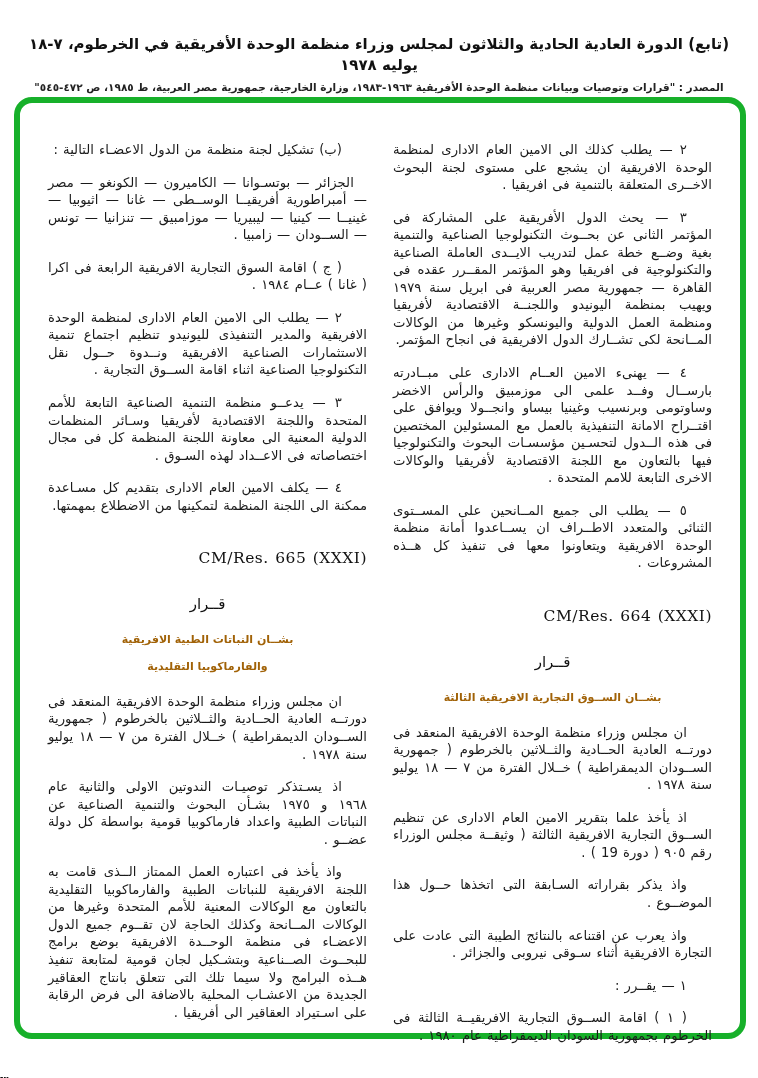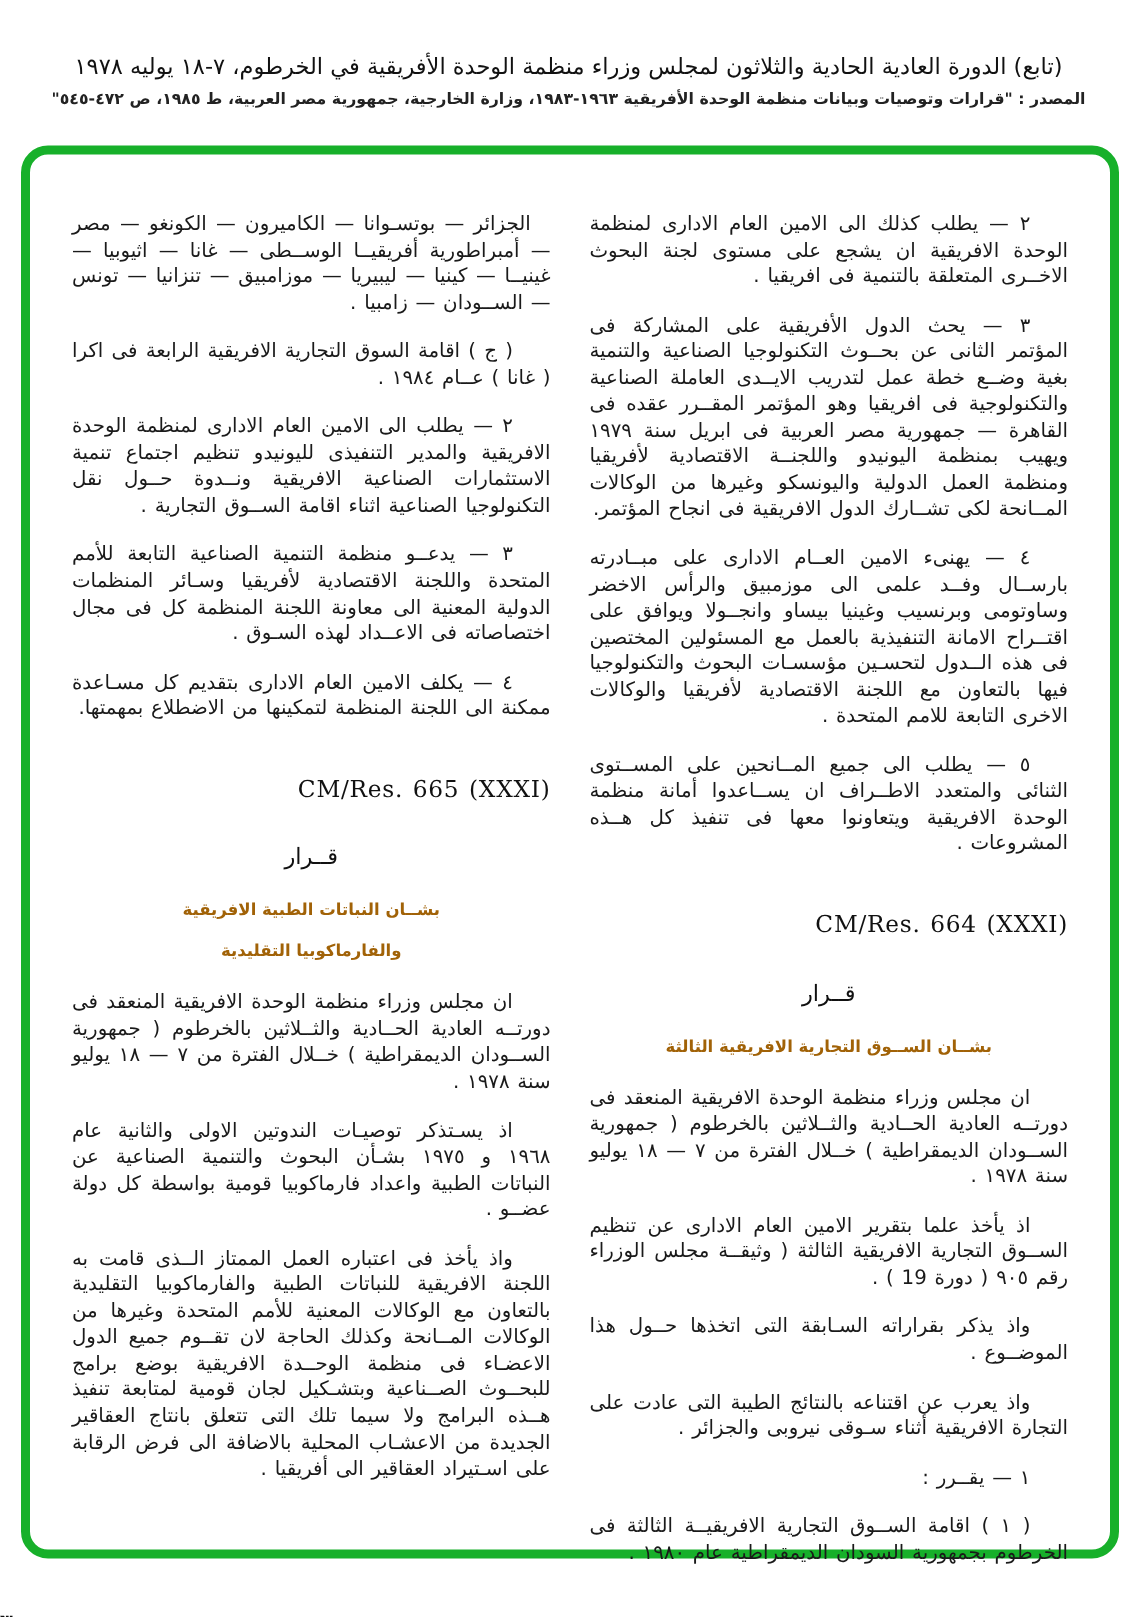--- a/index.html
+++ b/index.html
@@ -12,21 +12,21 @@
     overflow: hidden;
   }
   .doc-header {
     position: absolute;
     top: 34px; left: 22px; right: 22px;
     direction: rtl;
     text-align: center;
   }
   .doc-title {
     font-size: 15px;
-    font-weight: normal;
+    font-weight: bold;
     line-height: 1.4;
     color: #111;
   }
   .doc-source {
     margin-top: 5px;
     font-size: 10.5px;
     font-weight: bold;
     color: #222;
   }
   .green-box {
@@ -118,20 +118,21 @@
       <h3 class="subheading tight">بشــان الســوق التجارية الافريقية الثالثة</h3>
       <p class="para">ان مجلس وزراء منظمة الوحدة الافريقية المنعقد فى دورتــه العادية الحــادية والثــلاثين بالخرطوم ( جمهورية الســودان الديمقراطية ) خــلال الفترة من ٧ — ١٨ يوليو سنة ١٩٧٨ .</p>
       <p class="para">اذ يأخذ علما بتقرير الامين العام الادارى عن تنظيم الســوق التجارية الافريقية الثالثة ( وثيقــة مجلس الوزراء رقم ٩٠٥ ( دورة 19 ) .</p>
       <p class="para">واذ يذكر بقراراته السـابقة التى اتخذها حــول هذا الموضــوع .</p>
       <p class="para">واذ يعرب عن اقتناعه بالنتائج الطيبة التى عادت على التجارة الافريقية أثناء سـوقى نيروبى والجزائر .</p>
       <p class="para">١ — يقــرر :</p>
       <p class="para">( ١ ) اقامة الســوق التجارية الافريقيــة الثالثة فى الخرطوم بجمهورية السودان الديمقراطية عام ١٩٨٠ .</p>
     </section>
 
     <section class="col">
+      <p class="para">(ب) تشكيل لجنة منظمة من الدول الاعضـاء التالية :</p>
       <p class="para list-para">الجزائر — بوتسـوانا — الكاميرون — الكونغو — مصر — أمبراطورية أفريقيــا الوســطى — غانا — اثيوبيا — غينيــا — كينيا — ليبيريا — موزامبيق — تنزانيا — تونس — الســودان — زامبيا .</p>
       <p class="para">( ج ) اقامة السوق التجارية الافريقية الرابعة فى اكرا ( غانا ) عــام ١٩٨٤ .</p>
       <p class="para">٢ — يطلب الى الامين العام الادارى لمنظمة الوحدة الافريقية والمدير التنفيذى لليونيدو تنظيم اجتماع تنمية الاستثمارات الصناعية الافريقية ونــدوة حــول نقل التكنولوجيا الصناعية اثناء اقامة الســوق التجارية .</p>
       <p class="para">٣ — يدعــو منظمة التنمية الصناعية التابعة للأمم المتحدة واللجنة الاقتصادية لأفريقيا وسـائر المنظمات الدولية المعنية الى معاونة اللجنة المنظمة كل فى مجال اختصاصاته فى الاعــداد لهذه السـوق .</p>
       <p class="para">٤ — يكلف الامين العام الادارى بتقديم كل مسـاعدة ممكنة الى اللجنة المنظمة لتمكينها من الاضطلاع بمهمتها.</p>
       <p class="para res-line">CM/Res. 665 (XXXI)</p>
       <h2 class="heading">قــرار</h2>
       <h3 class="subheading">بشــان النباتات الطبية الافريقية</h3>
       <h3 class="subheading tight">والفارماكوبيا التقليدية</h3>
       <p class="para">ان مجلس وزراء منظمة الوحدة الافريقية المنعقد فى دورتــه العادية الحــادية والثــلاثين بالخرطوم ( جمهورية الســودان الديمقراطية ) خــلال الفترة من ٧ — ١٨ يوليو سنة ١٩٧٨ .</p>

